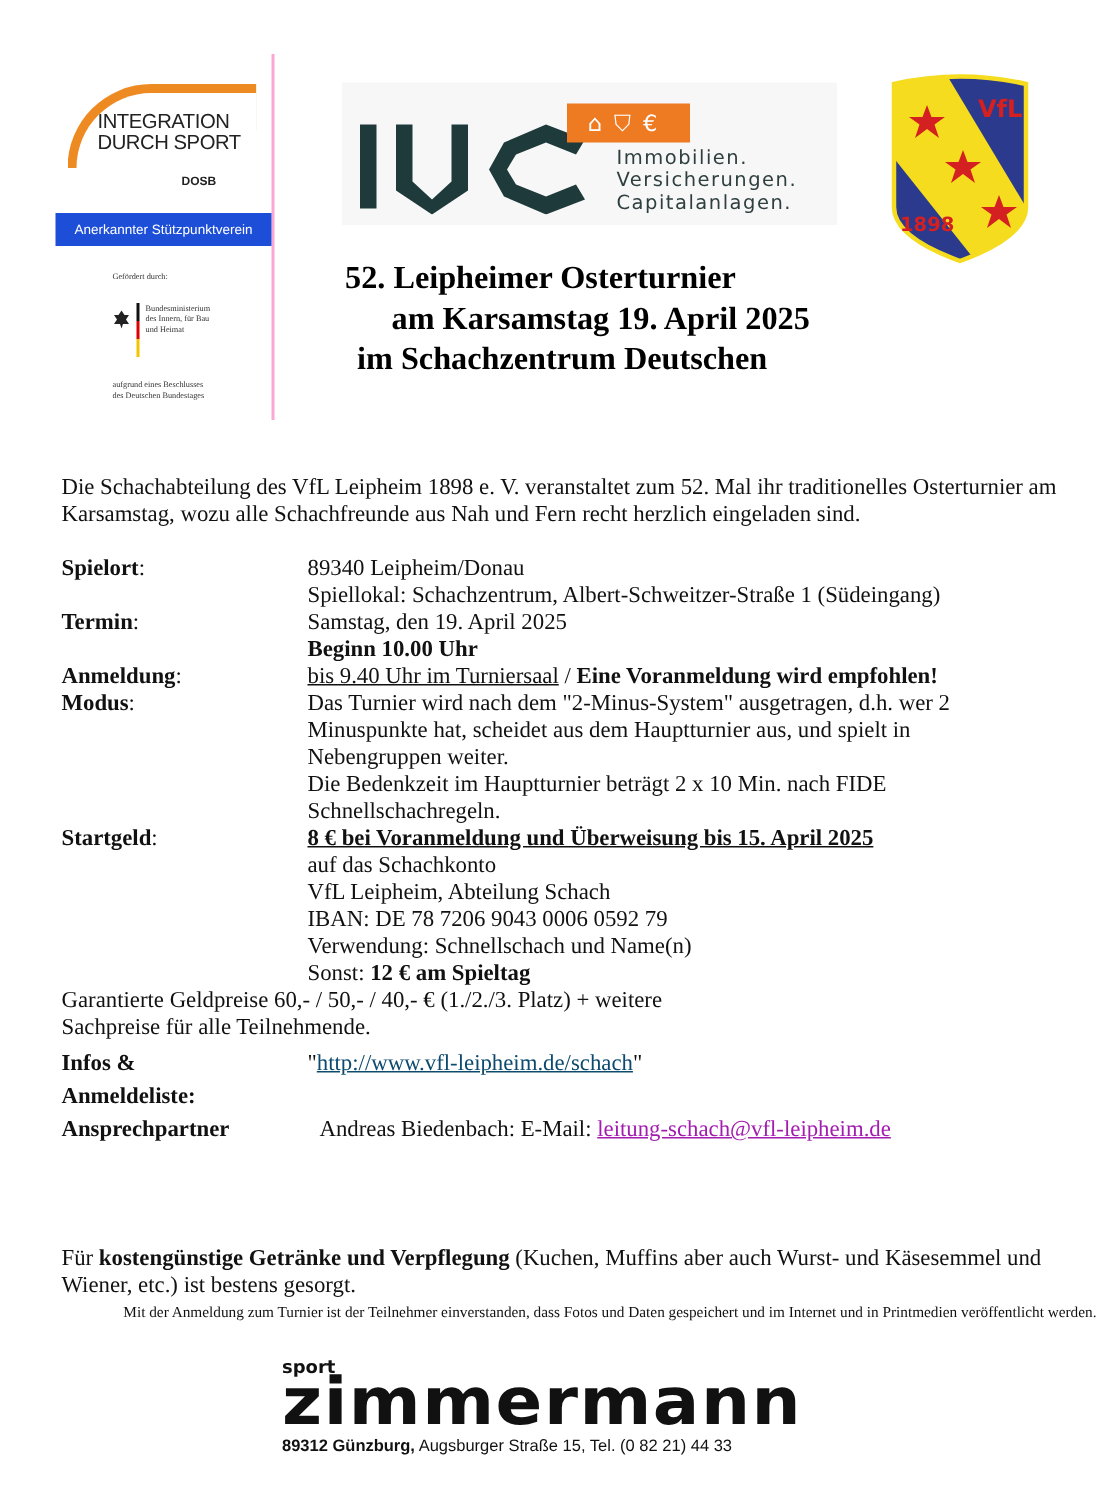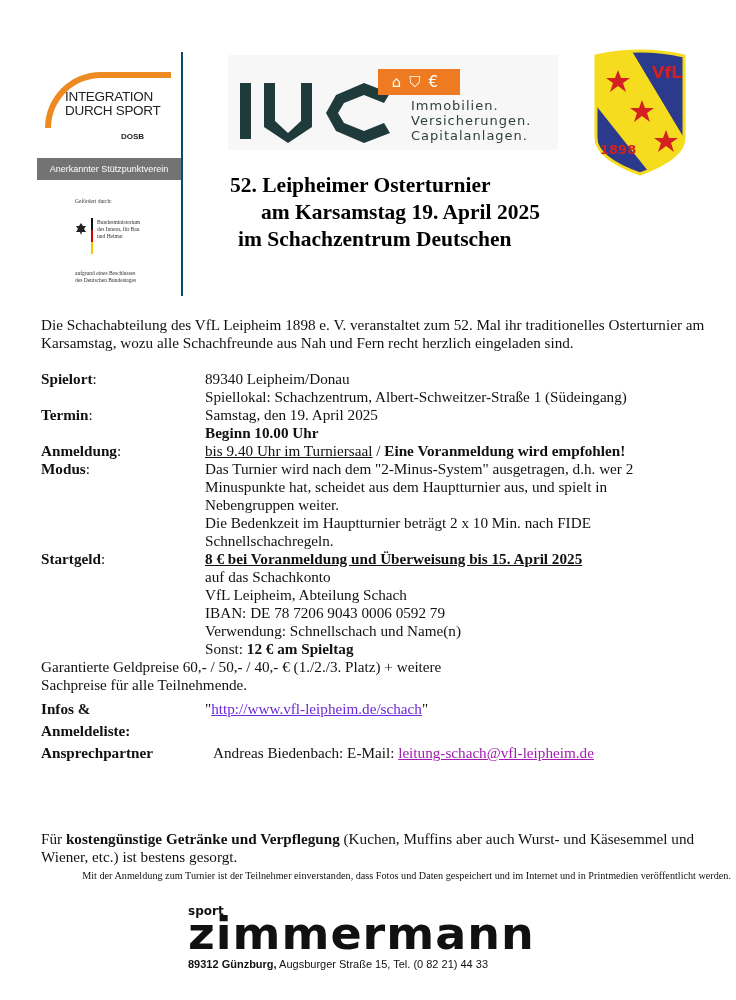--- a/index.html
+++ b/index.html
@@ -1,28 +1,28 @@
 <!DOCTYPE html>
 <html><head>
 <meta charset="utf-8">
 <style>
   html, body { margin:0; padding:0; background:#ffffff; }
   body { width:736px; height:1000px; position:relative; overflow:hidden;
          font-family:"Liberation Serif", "DejaVu Serif", serif; color:#111; }
 
   
-  .logo-integration { position:absolute; left:37px; top:52px; width:146px; height:244px;
-    background:#fff; border-right:2px solid #0c4a6e; box-sizing:border-box; }
+  .logo-integration { position:absolute; left:37px; top:36px; width:146px; height:244px;
+    background:#fff; border-right:2px solid #f9a8d4; box-sizing:border-box; }
   .logo-integration .arc { position:absolute; left:8px; top:20px; width:120px; height:50px;
     border:6px solid #ee8a22; border-right:none; border-bottom:none; border-radius:60px 0 0 0; }
   .logo-integration .t1 { position:absolute; left:28px; top:38px; font-family:"Liberation Sans",sans-serif;
     font-size:13.5px; line-height:14px; color:#222; letter-spacing:-0.3px; }
   .logo-integration .dosb { position:absolute; left:84px; top:80px; font-family:"Liberation Sans",sans-serif;
     font-size:8px; color:#222; font-weight:bold; }
-  .logo-integration .band { position:absolute; left:0; top:106px; width:144px; height:22px; background:#737373;
+  .logo-integration .band { position:absolute; left:0; top:106px; width:144px; height:22px; background:#1d4ed8;
     color:#fff; font-family:"Liberation Sans",sans-serif; font-size:9px; line-height:22px; text-align:center; }
   .logo-integration .small { position:absolute; font-family:"Liberation Serif",serif; font-size:5.5px; color:#333; line-height:7px; }
   .logo-integration .eagle { position:absolute; left:38px; top:170px; width:12px; height:14px; }
   .logo-integration .flagbar { position:absolute; left:54px; top:166px; width:2px; height:36px;
     background:linear-gradient(#111 0 33%, #d00 33% 66%, #f4c400 66% 100%); }
 
   .logo-ivc { position:absolute; left:228px; top:55px; width:330px; height:95px; background:#f7f7f7; }
   .logo-ivc .orange { position:absolute; left:150px; top:14px; width:82px; height:26px; background:#ee7a22; color:#fff;
     font-family:"DejaVu Sans",sans-serif; font-size:15px; line-height:26px; text-align:center; letter-spacing:8px; }
   .logo-ivc .words { position:absolute; left:183px; top:43px; font-family:"DejaVu Sans",sans-serif; font-size:13px;
@@ -38,21 +38,21 @@
 
   
   .intro { position:absolute; left:41px; top:316px; width:680px; font-size:15.2px; line-height:18px; }
   .rows { position:absolute; left:41px; top:370px; width:700px; font-size:15.2px; line-height:18px; }
   .row { display:flex; }
   .row .lbl { width:164px; flex:0 0 164px; }
   .row .lbl b { font-weight:bold; }
   .row .val { flex:1; }
   .row .val .line { white-space:nowrap; }
   .u { text-decoration:underline; }
-  a.link { color:#6d28d9; text-decoration:underline; }
+  a.link { color:#0c4a6e; text-decoration:underline; }
   a.link2 { color:#a21caf; text-decoration:underline; }
   .row.tall { line-height:22px; }
   .row.tall .val { padding-top:0; }
 
   .footer { position:absolute; left:41px; top:830px; width:690px; font-size:15.2px; line-height:18px; }
   .footer .fine { font-size:10.2px; line-height:13px; margin-top:3px;text-align:right; }
 
   .sponsor { position:absolute; left:188px; top:905px; width:380px; }
   .sponsor .sport { font-family:"DejaVu Sans",sans-serif; font-weight:bold; font-size:12px; line-height:12px; letter-spacing:0px; }
   .sponsor .brand { font-family:"DejaVu Sans",sans-serif; font-weight:bold; font-size:46px; line-height:40px;

